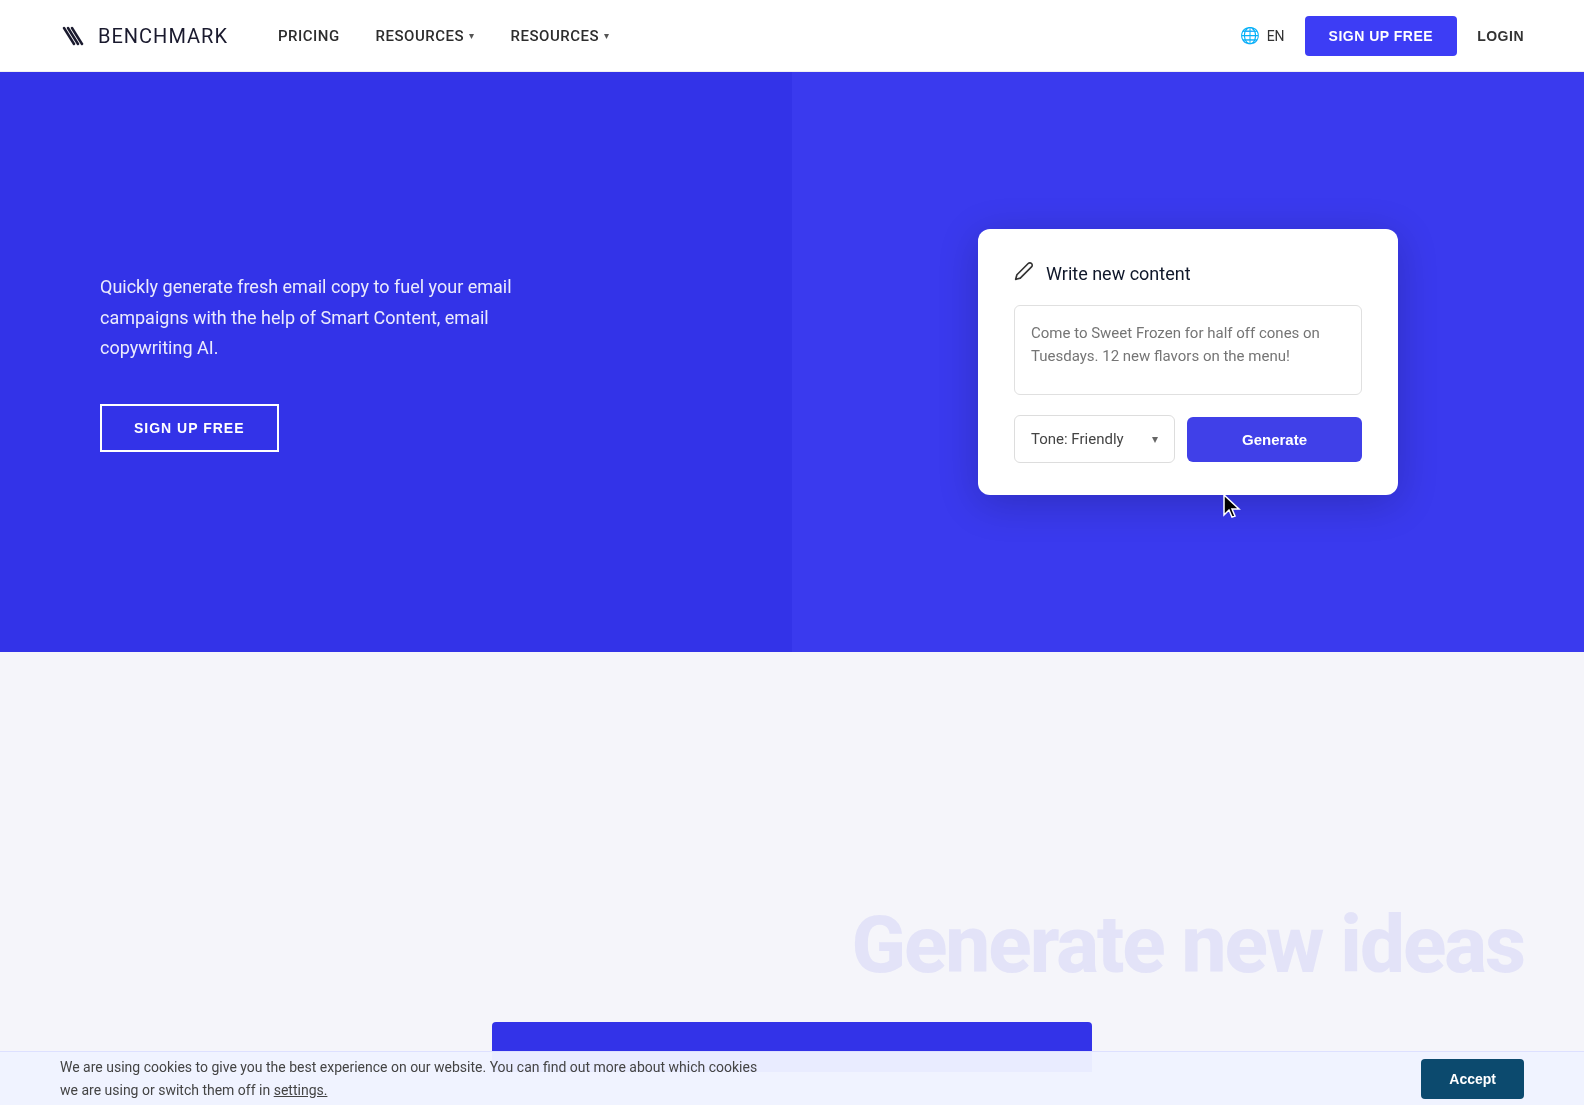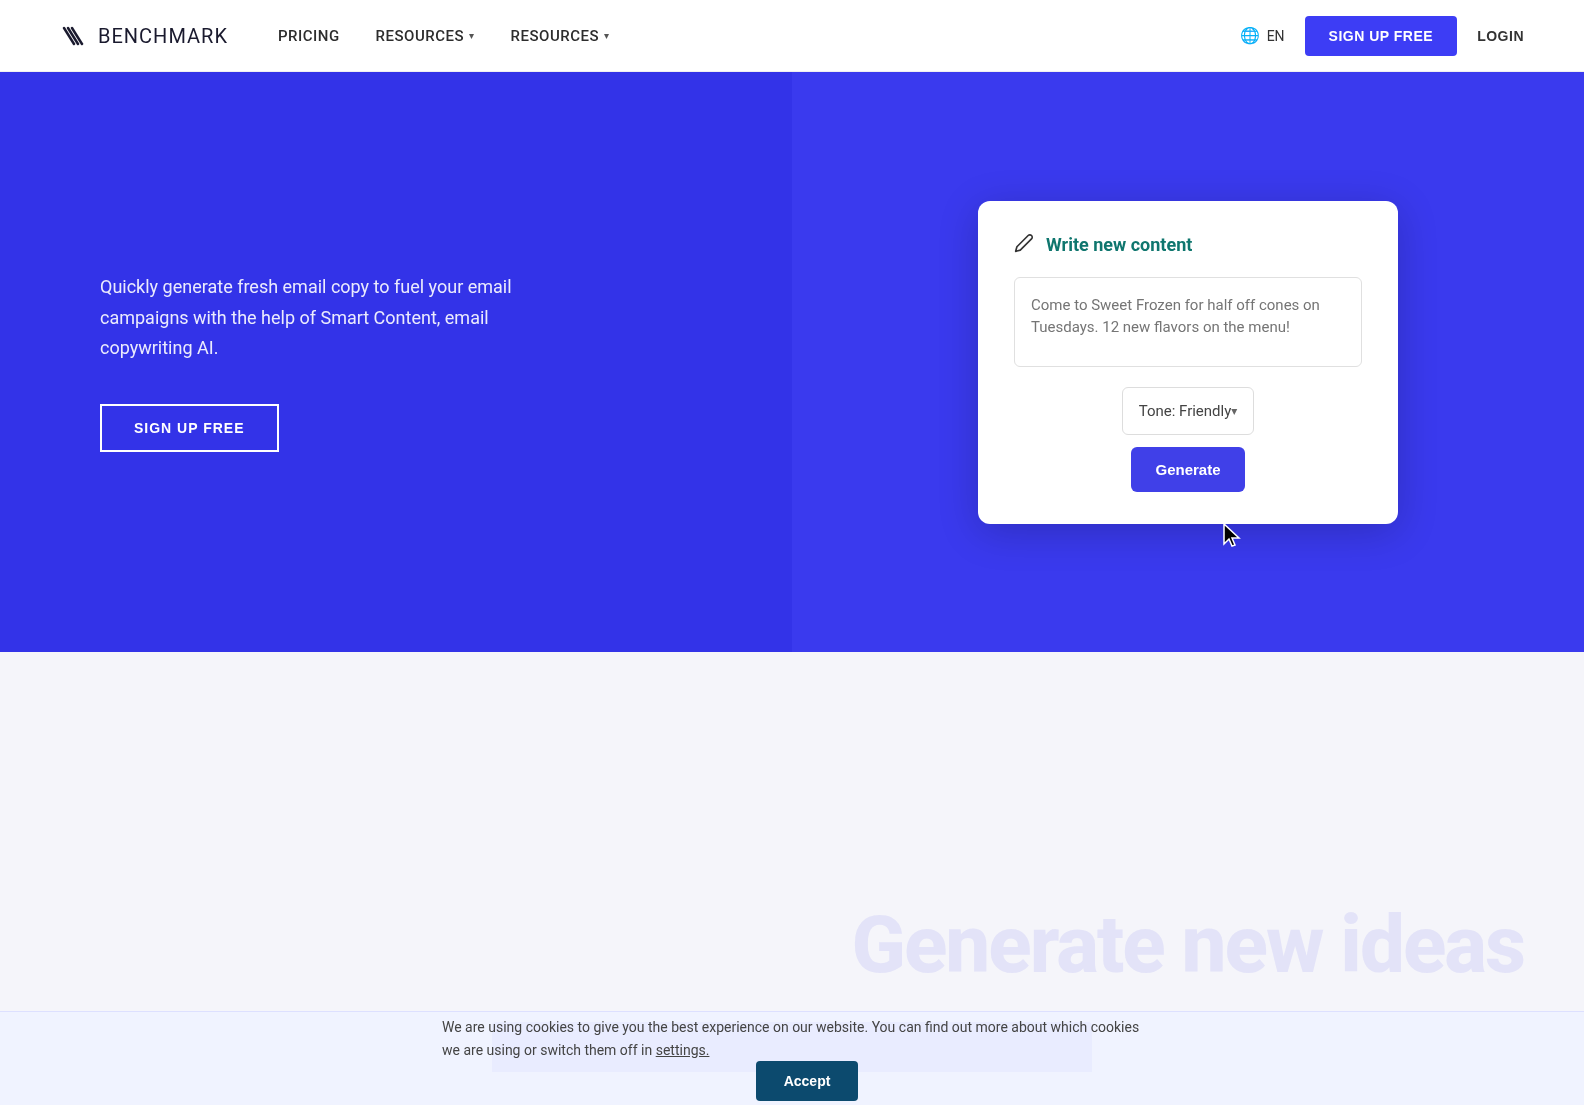--- a/index.html
+++ b/index.html
@@ -185,22 +185,22 @@
 
     .card-header {
       display: flex;
       align-items: center;
       gap: 12px;
       margin-bottom: 20px;
     }
 
     .card-title {
       font-size: 18px;
-      font-weight: 700;
-      color: #0f766e;
+      font-weight: 400;
+      color: #0f172a;
     }
 
     .card-textarea {
       width: 100%;
       border: 1px solid #e0e0e0;
       border-radius: 6px;
       padding: 16px;
       font-size: 15px;
       color: #888;
       line-height: 1.5;
@@ -208,21 +208,20 @@
       height: 90px;
       font-family: inherit;
       outline: none;
       margin-bottom: 16px;
     }
 
     .card-footer {
       display: flex;
       align-items: center;
       gap: 12px;
-      flex-direction: column;
     }
 
     .tone-select {
       flex: 1;
       border: 1px solid #ddd;
       border-radius: 6px;
       padding: 14px 16px;
       font-size: 15px;
       color: #333;
       background: white;
@@ -299,21 +298,20 @@
       bottom: 0;
       left: 0;
       right: 0;
       background: rgba(240, 243, 255, 0.97);
       padding: 4px 60px;
       display: flex;
       align-items: center;
       justify-content: space-between;
       z-index: 1000;
       border-top: 1px solid #dde0ff;
-      flex-direction: column;
     }
 
     .cookie-text {
       font-size: 14px;
       color: #444;
       flex: 1;
       max-width: 700px;
       line-height: 1.6;
     }
 

